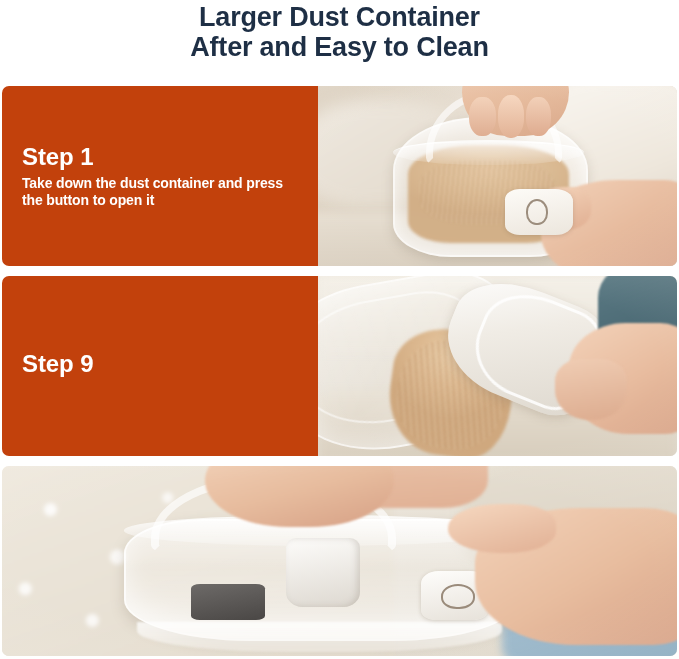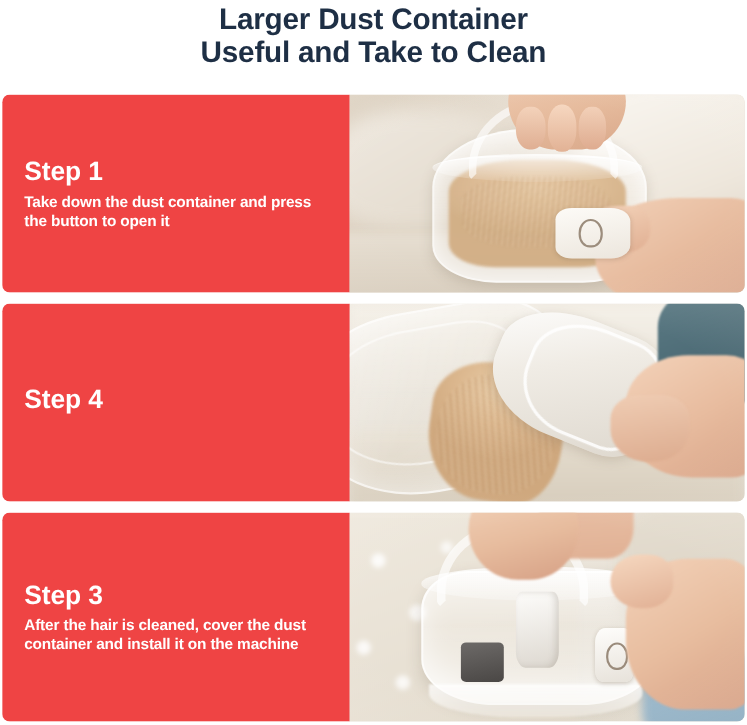--- a/index.html
+++ b/index.html
@@ -55,21 +55,21 @@
     border-radius: 7px;
     overflow: hidden;
   }
   .row-1 { top: 0px; }
   .row-2 { top: 190px; }
   .row-3 { top: 380px; height: 190px; }
 
   .caption {
     position: relative;
     flex: 0 0 316px;
-    background: #ef4444;
+    background: #c2410c;
     display: flex;
     flex-direction: column;
     justify-content: center;
     padding: 0 18px 0 20px;
     box-sizing: border-box;
   }
   .step-title {
     color: #ffffff;
     font-weight: 700;
     font-size: 24px;
@@ -380,21 +380,21 @@
     pointer-events: none;
   }
 </style>
 </head>
 <body>
 
 <div class="page">
 
   <div class="headline">
     <span class="l1">Larger Dust Container</span>
-    <span class="l2">Useful and Take to Clean</span>
+    <span class="l2">After and Easy to Clean</span>
   </div>
 
   <div class="rows">
 
     <div class="step-row row-1">
       <div class="caption">
         <div class="step-title">Step 1</div>
         <div class="step-desc">Take down the dust container and press the button to open it</div>
       </div>
       <div class="photo p1">
@@ -412,42 +412,38 @@
         <div class="layer p1-fing3"></div>
         <div class="layer p1-hand-right"></div>
         <div class="layer p1-thumb"></div>
         <div class="layer p1-btn"></div>
         <div class="layer p1-btn-glyph"></div>
       </div>
     </div>
 
     <div class="step-row row-2">
       <div class="caption">
-        <div class="step-title">Step 4</div>
+        <div class="step-title">Step 9</div>
       </div>
       <div class="photo p2">
         <div class="layer p2-wall"></div>
         <div class="layer p2-floor"></div>
         <div class="layer p2-bin"></div>
         <div class="layer p2-bin-inner"></div>
         <div class="layer p2-hair-clump"></div>
         <div class="layer p2-hair-wisps"></div>
         <div class="layer p2-lid"></div>
         <div class="layer p2-lid-edge"></div>
         <div class="layer p2-arm"></div>
         <div class="layer p2-hand"></div>
         <div class="layer p2-fingers"></div>
       </div>
     </div>
 
     <div class="step-row row-3">
-      <div class="caption">
-        <div class="step-title">Step 3</div>
-        <div class="step-desc">After the hair is cleaned, cover the dust container and install it on the machine</div>
-      </div>
       <div class="photo p3">
         <div class="layer p3-blanket"></div>
         <div class="layer p3-sofa"></div>
         <div class="layer p3-jeans"></div>
         <div class="layer p3-bin"></div>
         <div class="layer p3-bin-top"></div>
         <div class="layer p3-bin-base"></div>
         <div class="layer p3-filter"></div>
         <div class="layer p3-darkpad"></div>
         <div class="layer p3-btn"></div>

